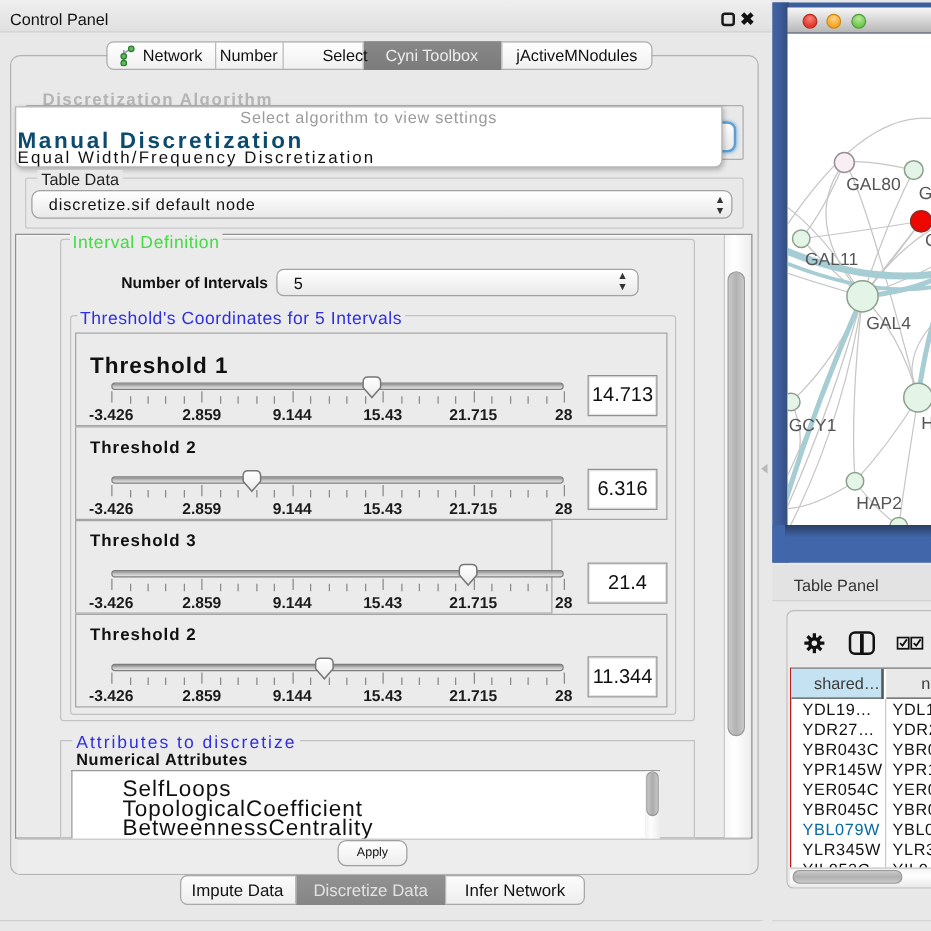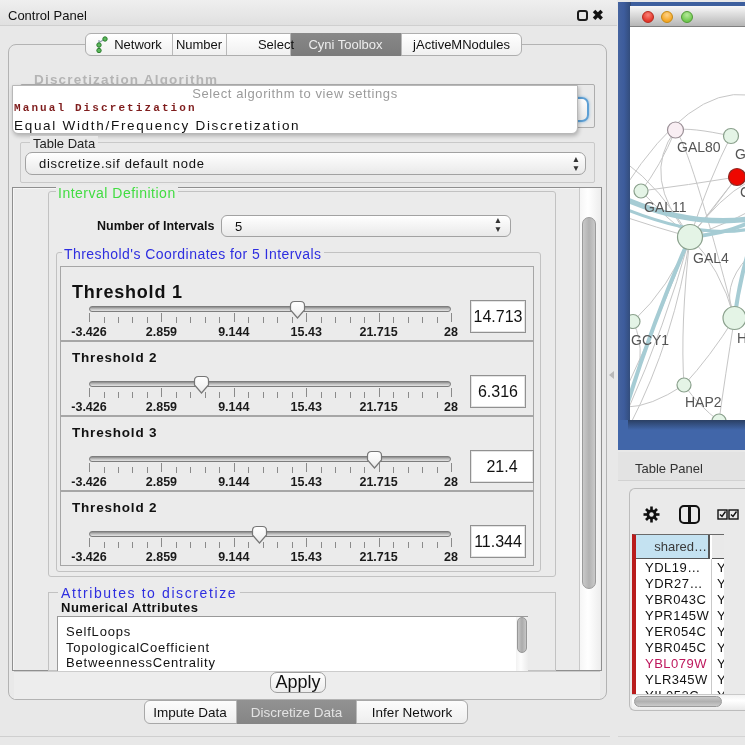--- a/index.html
+++ b/index.html
@@ -28,21 +28,21 @@
     </svg>Network</div>
 <div class="abs" style="left:172px;top:33px;width:54px;height:23px;display:flex;align-items:center;justify-content:center;font-size:13px;color:#111;">Number</div>
 <div class="abs" style="left:226px;top:33px;width:64px;height:23px;display:flex;align-items:center;justify-content:center;font-size:13px;color:#111;margin-left:18px;">Select</div>
 <div class="abs" style="left:290px;top:33px;width:111px;height:23px;display:flex;align-items:center;justify-content:center;font-size:13px;color:#ececec;">Cyni Toolbox</div>
 <div class="abs" style="left:401px;top:33px;width:121px;height:23px;display:flex;align-items:center;justify-content:center;font-size:13px;color:#111;">jActiveMNodules</div>
 <div class="abs" style="left:20px;top:84px;width:575px;height:44px;border:1px solid #adadad;border-radius:2px;"></div>
 <div class="abs" style="left:24px;top:97px;width:565px;height:25px;border:2px solid #5d9fd4;border-radius:7px;box-shadow:0 0 3px #7fb4de;background:linear-gradient(#fdfdfd,#e8e8e8);"></div>
 <div class="abs b" style="left:34px;top:72px;font-size:13.5px;letter-spacing:1.2px;color:#b4b4b4;">Discretization Algorithm</div>
 <div class="abs" style="left:12px;top:85px;width:566px;height:49px;background:#ffffff;border:1px solid #b8b8b8;border-radius:0 0 6px 6px;box-shadow:1px 2px 4px rgba(0,0,0,0.25);"></div>
 <div class="abs" style="left:12px;top:86px;width:566px;height:13px;font-size:13px;letter-spacing:0.6px;color:#9b9b9b;text-align:center;">Select algorithm to view settings</div>
-<div class="abs b" style="left:14px;top:102px;font-size:11px;letter-spacing:2.1px;color:#7f1d1d;font-family:Liberation Mono, monospace;">Manual Discretization</div>
+<div class="abs b" style="left:14px;top:102px;font-size:18px;letter-spacing:2.1px;color:#0c4a6e;">Manual Discretization</div>
 <div class="abs" style="left:14px;top:118px;font-size:13.5px;letter-spacing:1.7px;color:#111;">Equal Width/Frequency Discretization</div>
 <div class="abs" style="left:20px;top:142px;width:575px;height:41px;border:1px solid #c9c9c9;border-radius:2px;"></div>
 <div class="abs" style="left:30px;top:136px;font-size:13px;color:#222;background:#e9e9e9;padding:0 3px;">Table Data</div>
 <div class="abs" style="left:25px;top:152px;width:561px;height:23px;background:linear-gradient(#ffffff,#e9e9e9);border:1px solid #a2a2a2;border-radius:7px;display:flex;align-items:center;font-size:13px;letter-spacing:0.7px;color:#111;padding-left:13px;">discretize.sif default node</div>
 <div class="abs" style="left:569px;top:155px;width:14px;height:18px;font-size:8.5px;line-height:8.5px;color:#333;text-align:center;">▲<br>▼</div>
 <div class="abs" style="left:12px;top:187px;width:590px;height:484px;background:#ebebeb;border:1px solid #8f8f8f;box-shadow:inset 1px 1px 0 #f6f6f6;"></div>
 <div class="abs" style="left:579px;top:188px;width:21px;height:482px;background:linear-gradient(90deg,#f6f6f6,#ffffff 40%,#eeeeee);border-left:1px solid #c9c9c9;"></div>
 <div class="abs" style="left:582px;top:217px;width:14px;height:372px;background:linear-gradient(90deg,#c9c9c9,#b2b2b2 50%,#c9c9c9);border:1px solid #9a9a9a;border-radius:7px;"></div>
 <div class="abs" style="left:48px;top:191px;width:508px;height:386px;border:1px solid #c2c2c2;border-radius:3px;"></div>
 <div class="abs" style="left:56px;top:185px;font-size:14px;letter-spacing:0.5px;color:#42dc42;background:#ebebeb;padding:0 2px;">Interval Definition</div>
@@ -138,21 +138,21 @@
 <div class="abs" style="left:375.5px;top:50px;width:1px;height:6px;background:#8a8a8a;"></div>
 <div class="abs" style="left:390.0px;top:46px;width:1px;height:9px;background:#8a8a8a;"></div>
 <div class="abs b" style="left:-2.0px;top:58px;width:60px;text-align:center;font-size:12.5px;color:#1a1a1a;">-3.426</div>
 <div class="abs b" style="left:70.4px;top:58px;width:60px;text-align:center;font-size:12.5px;color:#1a1a1a;">2.859</div>
 <div class="abs b" style="left:142.8px;top:58px;width:60px;text-align:center;font-size:12.5px;color:#1a1a1a;">9.144</div>
 <div class="abs b" style="left:215.2px;top:58px;width:60px;text-align:center;font-size:12.5px;color:#1a1a1a;">15.43</div>
 <div class="abs b" style="left:287.6px;top:58px;width:60px;text-align:center;font-size:12.5px;color:#1a1a1a;">21.715</div>
 <div class="abs b" style="left:360.0px;top:58px;width:60px;text-align:center;font-size:12.5px;color:#1a1a1a;">28</div>
 </div>
 <div class="abs" style="left:470px;top:375px;width:56px;height:33px;background:#ffffff;border:1px solid #919191;box-shadow:inset 0 0 0 1px #e4e4e4;display:flex;align-items:center;justify-content:center;font-size:16px;color:#111;">6.316</div>
-<div class="abs" style="left:60px;top:416px;width:474px;height:75px;background:#ebebeb;border:1px solid #a6a6a6;">
+<div class="abs" style="left:60px;top:416px;width:382px;height:75px;background:#ebebeb;border:1px solid #a6a6a6;">
 <div class="abs b" style="left:11px;top:8px;font-size:13.5px;letter-spacing:0.8px;color:#111;">Threshold 3</div>
 <div class="abs" style="left:28px;top:39px;width:362px;height:6px;background:linear-gradient(#898989,#bcbcbc 45%,#e4e4e4);border:1px solid #7d7d7d;border-radius:3px;"></div>
 <div class="abs" style="left:305.4px;top:33px;"><svg width="17" height="20" viewBox="0 0 17 20">
         <path d="M1.5 5.5 Q1.5 1.5 5.5 1.5 L11.5 1.5 Q15.5 1.5 15.5 5.5 L15.5 10 L8.5 18 L1.5 10 Z" fill="url(#tg)" stroke="#767676" stroke-width="1.2"></path>
         <defs>
           <linearGradient id="tg" x1="0" y1="0" x2="0" y2="1">
             <stop offset="0" stop-color="#ffffff"></stop>
             <stop offset="0.5" stop-color="#f6f6f6"></stop>
             <stop offset="1" stop-color="#e8e8e8"></stop>
           </linearGradient>
@@ -238,26 +238,26 @@
 <div class="abs b" style="left:287.6px;top:58px;width:60px;text-align:center;font-size:12.5px;color:#1a1a1a;">21.715</div>
 <div class="abs b" style="left:360.0px;top:58px;width:60px;text-align:center;font-size:12.5px;color:#1a1a1a;">28</div>
 </div>
 <div class="abs" style="left:470px;top:525px;width:56px;height:33px;background:#ffffff;border:1px solid #919191;box-shadow:inset 0 0 0 1px #e4e4e4;display:flex;align-items:center;justify-content:center;font-size:16px;color:#111;">11.344</div>
 <div class="abs" style="left:48px;top:592px;width:508px;height:79px;border:1px solid #c2c2c2;border-top:none;"></div>
 <div class="abs" style="left:48px;top:592px;width:10px;height:1px;background:#c2c2c2;"></div>
 <div class="abs" style="left:230px;top:592px;width:326px;height:1px;background:#c2c2c2;"></div>
 <div class="abs" style="left:58px;top:585px;font-size:14px;letter-spacing:1.6px;color:#2e2ee0;background:#ebebeb;padding:0 3px;">Attributes to discretize</div>
 <div class="abs b" style="left:61px;top:600px;font-size:13px;letter-spacing:0.5px;color:#111;">Numerical Attributes</div>
 <div class="abs" style="left:57px;top:616px;width:471px;height:55px;background:#ffffff;border:1px solid #999;border-bottom:none;overflow:hidden;">
-    <div style="padding:7px 0 16px 8px;font-size:13px;letter-spacing:0.8px;color:#111;line-height:15.5px;">SelfLoops<br>TopologicalCoefficient<br>BetweennessCentrality</div>
+    <div style="padding:7px 0 16px 8px;font-size:18px;letter-spacing:0.8px;color:#111;line-height:15.5px;margin-left:32px;">SelfLoops<br>TopologicalCoefficient<br>BetweennessCentrality</div>
   </div>
 <div class="abs" style="left:516px;top:617px;width:12px;height:54px;background:linear-gradient(90deg,#f2f2f2,#fdfdfd 40%,#ececec);"></div>
 <div class="abs" style="left:517px;top:617px;width:10px;height:36px;background:linear-gradient(90deg,#c6c6c6,#ababab 50%,#c6c6c6);border:1px solid #979797;border-radius:5px;"></div>
 <div class="abs" style="left:14px;top:671px;width:586px;height:28px;background:#ededed;border-top:1px solid #cccccc;"></div>
-<div class="abs" style="left:270px;top:672px;width:56px;height:21px;background:linear-gradient(#ffffff,#ededed);border:1px solid #9f9f9f;border-radius:7px;display:flex;align-items:center;justify-content:center;font-size:18px;color:#111;">Apply</div>
+<div class="abs" style="left:270px;top:672px;width:56px;height:21px;background:linear-gradient(#ffffff,#ededed);border:1px solid #9f9f9f;border-radius:7px;display:flex;align-items:center;justify-content:center;font-size:10px;color:#111;">Apply</div>
 <div class="abs" style="left:144px;top:700px;width:324px;height:24px;background:linear-gradient(#fcfcfc,#eeeeee);border:1px solid #a8a8a8;border-radius:6px;"></div>
 <div class="abs" style="left:237px;top:700px;width:119px;height:24px;background:linear-gradient(#929292,#858585);"></div>
 <div class="abs" style="left:236px;top:701px;width:1px;height:22px;background:#b9b9b9;"></div>
 <div class="abs" style="left:356px;top:701px;width:1px;height:22px;background:#b9b9b9;"></div>
 <div class="abs" style="left:144px;top:700px;width:92px;height:24px;display:flex;align-items:center;justify-content:center;font-size:13.5px;color:#111;">Impute Data</div>
 <div class="abs" style="left:237px;top:700px;width:119px;height:24px;display:flex;align-items:center;justify-content:center;font-size:13.5px;color:#e3e3e3;">Discretize Data</div>
 <div class="abs" style="left:356px;top:700px;width:112px;height:24px;display:flex;align-items:center;justify-content:center;font-size:13.5px;color:#111;">Infer Network</div>
 <div class="abs" style="left:618px;top:2px;width:127px;height:448px;background:#3d5f9e;"></div>
 <div class="abs" style="left:618px;top:2px;width:13px;height:448px;background:linear-gradient(90deg,#45639f,#3d5c9c 6px,#334d7c 12px);"></div>
 <div class="abs" style="left:618px;top:420px;width:127px;height:30px;background:#4166a9;"></div>
@@ -335,36 +335,36 @@
 <div class="abs" style="left:679px;top:505px;width:21px;height:19px;border:2.5px solid #111;border-radius:5px;"></div>
 <div class="abs" style="left:688px;top:506.5px;width:3px;height:16px;background:#111;"></div>
 <svg class="abs" style="left:717px;top:509px;" width="11" height="11" viewBox="0 0 11 11">
     <rect x="1" y="1" width="9" height="9" fill="none" stroke="#111" stroke-width="1.4"></rect>
     <path d="M3 5.5 L5 7.5 L8.5 2.5" fill="none" stroke="#111" stroke-width="1.4"></path>
   </svg>
 <svg class="abs" style="left:728px;top:509px;" width="11" height="11" viewBox="0 0 11 11">
     <rect x="1" y="1" width="9" height="9" fill="none" stroke="#111" stroke-width="1.4"></rect>
     <path d="M3 5.5 L5 7.5 L8.5 2.5" fill="none" stroke="#111" stroke-width="1.4"></path>
   </svg>
-<div class="abs" style="left:632px;top:534px;width:92px;height:160px;background:#ffffff;border-top:1px solid #6a6a6a;border-left:4px solid #b91c1c;overflow:hidden;">
+<div class="abs" style="left:632px;top:534px;width:113px;height:160px;background:#ffffff;border-top:1px solid #6a6a6a;border-left:1px solid #b91c1c;overflow:hidden;">
 <div style="position:absolute;left:0;top:0;width:74px;height:24px;background:#c4e2f1;border-right:2px solid #565656;border-bottom:1px solid #565656;display:flex;align-items:center;justify-content:flex-end;padding-right:1px;font-size:13px;color:#3a3a3a;">shared…</div>
 <div style="position:absolute;left:76px;top:0;width:60px;height:24px;background:#e9e9e9;border-bottom:1px solid #565656;display:flex;align-items:center;font-size:13px;color:#3a3a3a;padding-left:28px;">n</div>
 <div style="position:absolute;left:9px;top:25px;font-size:13px;letter-spacing:0.5px;color:#111;">YDL19…</div>
 <div style="position:absolute;left:81px;top:25px;font-size:13px;letter-spacing:0.5px;color:#111;">YDL1</div>
 <div style="position:absolute;left:9px;top:41px;font-size:13px;letter-spacing:0.5px;color:#111;">YDR27…</div>
 <div style="position:absolute;left:81px;top:41px;font-size:13px;letter-spacing:0.5px;color:#111;">YDR2</div>
 <div style="position:absolute;left:9px;top:57px;font-size:13px;letter-spacing:0.5px;color:#111;">YBR043C</div>
 <div style="position:absolute;left:81px;top:57px;font-size:13px;letter-spacing:0.5px;color:#111;">YBR0</div>
 <div style="position:absolute;left:9px;top:73px;font-size:13px;letter-spacing:0.5px;color:#111;">YPR145W</div>
 <div style="position:absolute;left:81px;top:73px;font-size:13px;letter-spacing:0.5px;color:#111;">YPR1</div>
 <div style="position:absolute;left:9px;top:89px;font-size:13px;letter-spacing:0.5px;color:#111;">YER054C</div>
 <div style="position:absolute;left:81px;top:89px;font-size:13px;letter-spacing:0.5px;color:#111;">YER0</div>
 <div style="position:absolute;left:9px;top:105px;font-size:13px;letter-spacing:0.5px;color:#111;">YBR045C</div>
 <div style="position:absolute;left:81px;top:105px;font-size:13px;letter-spacing:0.5px;color:#111;">YBR0</div>
-<div style="position:absolute;left:9px;top:121px;font-size:13px;letter-spacing:0.5px;color:#be185d;">YBL079W</div>
+<div style="position:absolute;left:9px;top:121px;font-size:13px;letter-spacing:0.5px;color:#0369a1;">YBL079W</div>
 <div style="position:absolute;left:81px;top:121px;font-size:13px;letter-spacing:0.5px;color:#111;">YBL0</div>
 <div style="position:absolute;left:9px;top:137px;font-size:13px;letter-spacing:0.5px;color:#111;">YLR345W</div>
 <div style="position:absolute;left:81px;top:137px;font-size:13px;letter-spacing:0.5px;color:#111;">YLR3</div>
 <div style="position:absolute;left:9px;top:153px;font-size:13px;letter-spacing:0.5px;color:#111;">YIL052C</div>
 <div style="position:absolute;left:81px;top:153px;font-size:13px;letter-spacing:0.5px;color:#111;">YIL0</div>
 <div style="position:absolute;left:75px;top:24px;width:1px;height:136px;background:#c9c9c9;"></div>
 </div>
 <div class="abs" style="left:632px;top:694px;width:113px;height:15px;background:linear-gradient(#f3f3f3,#ffffff 40%,#ececec);border-top:1px solid #c9c9c9;"></div>
 <div class="abs" style="left:634px;top:696px;width:88px;height:11px;background:linear-gradient(#cacaca,#b0b0b0 50%,#cacaca);border:1px solid #999;border-radius:6px;"></div>
 <div class="abs" style="left:609px;top:371px;width:0;height:0;border-top:4px solid transparent;border-bottom:4px solid transparent;border-right:5px solid #b9b9b9;"></div>

